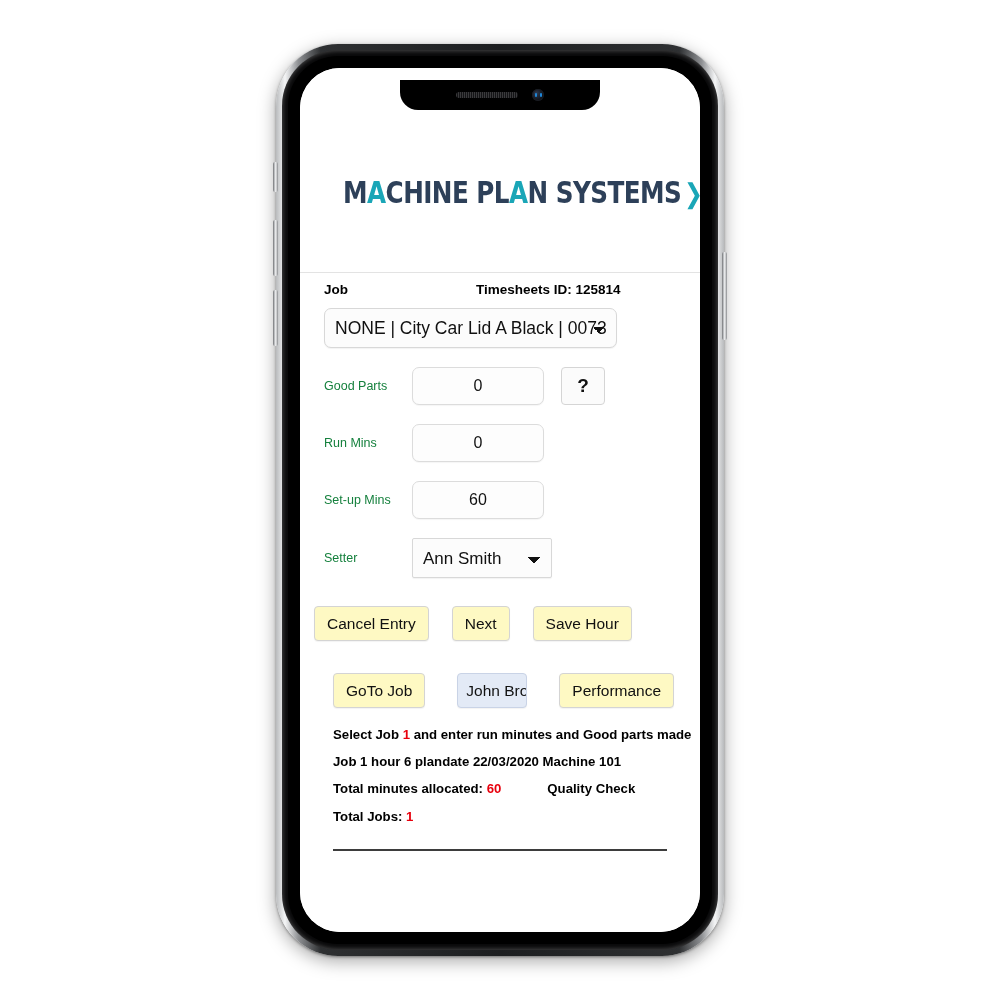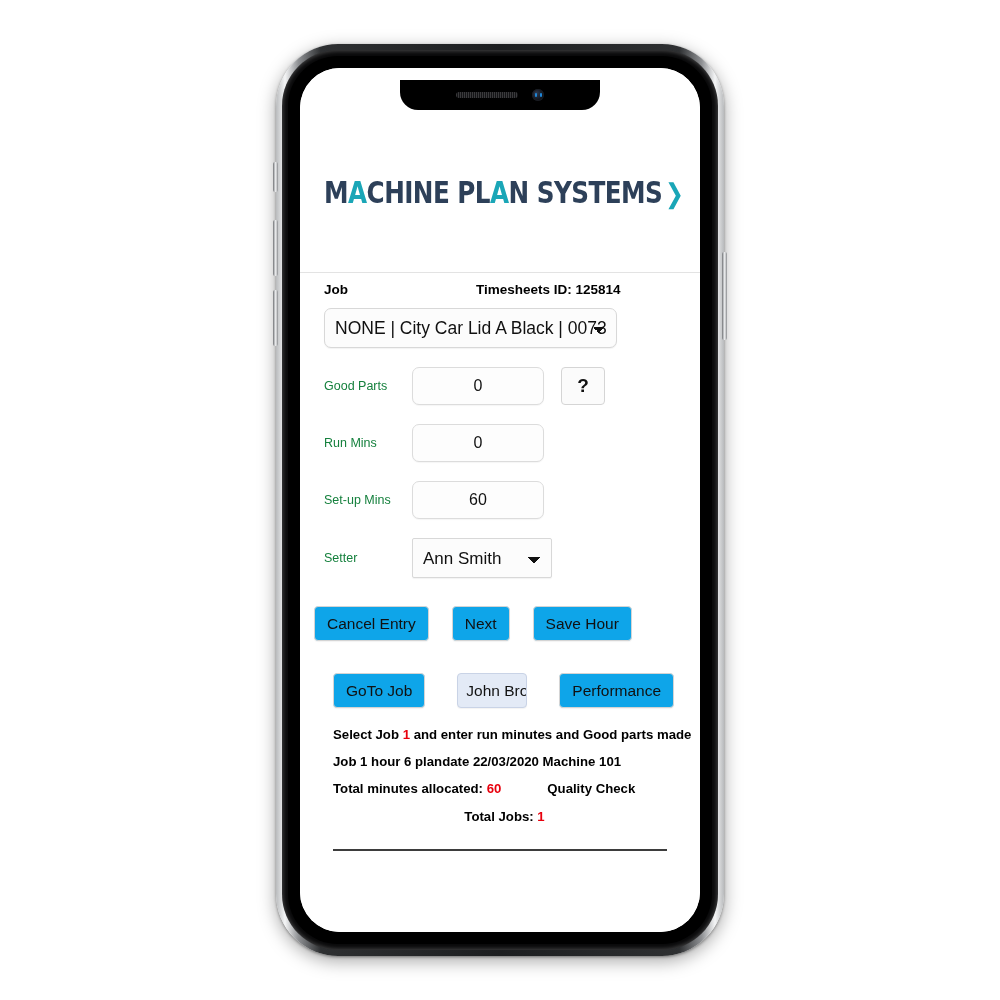--- a/index.html
+++ b/index.html
@@ -120,20 +120,21 @@
   #app {
     position: absolute;
     inset: 0;
     background: #ffffff;
     padding: 0;
   }
 
   .logo-area {
     height: 204px;
     position: relative;
+    margin-left: 19px;
   }
   .logo {
     position: absolute;
     left: 24px;
     top: 108px;
     font-weight: 800;
     font-size: 29.5px;
     letter-spacing: -0.6px;
     color: #2d4059;
     white-space: nowrap;
@@ -263,21 +264,21 @@
     margin-top: 28px;
     margin-left: -10px;
   }
   .btn-row-2 { margin-top: 32px; margin-left: 9px; gap: 12px; }
 
   .ui-btn {
     height: 35px;
     padding: 1px 12px;
     border: 1px solid #d4d4d4;
     border-radius: 4px;
-    background: #0ea5e9;
+    background: #fef9c3;
     font-size: 15.5px;
     font-family: "Liberation Sans", sans-serif;
     color: #111;
     cursor: pointer;
     white-space: nowrap;
     box-sizing: border-box;
     box-shadow: 0 1px 1px rgba(0,0,0,0.05);
   }
   .ui-btn + .ui-btn { margin-left: 23px; }
   .btn-row-2 .ui-btn + .ui-btn { margin-left: 20px; }
@@ -293,21 +294,21 @@
 
   .status-block {
     margin-top: 20px;
     margin-left: 9px;
     font-size: 13.2px;
     font-weight: bold;
     color: #000;
     line-height: 1;
   }
   .status-line { margin-bottom: 14px; white-space: nowrap; }
-  .status-line:last-child { margin-bottom: 0; text-align: center; }
+  .status-line:last-child { margin-bottom: 0; }
   .red { color: #e8000d; }
   .spacer-inline { display: inline-block; width: 46px; }
 
   .hr-bottom {
     margin: 26px 9px 0 9px;
     height: 2px;
     background: #3d3d3d;
   }
 </style>
 </head>

